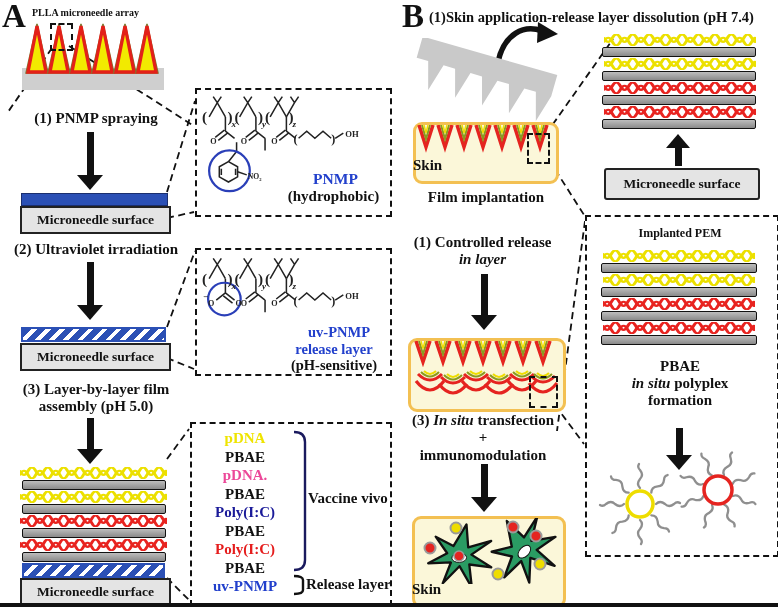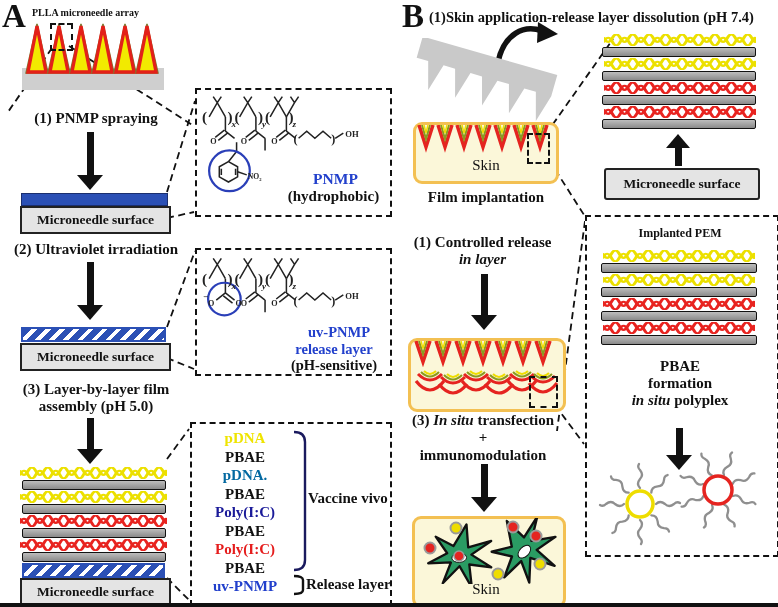--- a/index.html
+++ b/index.html
@@ -19,21 +19,21 @@
   .surface{background:#e4e4e4;border:2.5px solid #222;display:flex;align-items:center;justify-content:center;
            font-weight:bold;font-size:13.5px;}
   .bluelayer{background:#2b50b5;border:1px solid #1b2f6e;}
   .hatch{background:repeating-linear-gradient(135deg,#2b50b5 0 6px,#ffffff 6px 10px);border:2px solid #2b50b5;}
   .bar{background:linear-gradient(#bdbdbd,#8a8a8a);border:1.6px solid #111;border-radius:2px;}
   .helix{display:block;}
   .hxY{color:#ece000;} .hxR{color:#e82420;}
   .dashedbox{border:2.5px dashed #111;background:#fff;}
   .dashedrect{border:2px dashed #111;}
   .skin{background:#fbf7d9;border:3px solid #f3c052;border-radius:9px;}
-  .skinlabel{font-size:15px;font-weight:normal;text-align:center;}
+  .skinlabel{font-size:15px;font-weight:bold;text-align:left;}
   .filmlist div{font-size:15px;font-weight:bold;line-height:18.5px;text-align:center;}
   .chem{stroke:#222;stroke-width:1.5;fill:none;}
   .chemtxt{font-family:"Liberation Serif",serif;font-weight:bold;fill:#222;}
   .bluetxt{color:#2240cc;}
   .bottomline{background:#111;}
 </style>
 </head>
 <body>
 
 <div id="canvas">
@@ -227,21 +227,21 @@
     <text class="chemtxt" x="128" y="50" font-size="12">)</text>
   </svg>
   <div class="abs step ctr bluetxt" style="left:293px;top:324px;width:92px;font-size:14.5px">uv-PNMP</div>
   <div class="abs step ctr bluetxt" style="left:283px;top:341px;width:102px;font-size:14.5px">release layer</div>
   <div class="abs step ctr" style="left:283px;top:357px;width:102px;font-size:14.5px">(pH-sensitive)</div>
 
   <div class="abs dashedbox" style="left:190px;top:422px;width:198px;height:180px"></div>
   <div class="abs filmlist" style="left:190px;top:429px;width:110px">
     <div style="color: rgb(239, 228, 0);">pDNA</div>
     <div style="color: rgb(17, 17, 17);">PBAE</div>
-    <div style="color: #0369a1;">pDNA.</div>
+    <div style="color: #ec4899;">pDNA.</div>
     <div style="color: rgb(17, 17, 17);">PBAE</div>
     <div style="color: rgb(26, 26, 153);">Poly(I:C)</div>
     <div style="color: rgb(17, 17, 17);">PBAE</div>
     <div style="color: rgb(229, 29, 29);">Poly(I:C)</div>
     <div style="color: rgb(17, 17, 17);">PBAE</div>
     <div style="color: rgb(34, 64, 204);">uv-PNMP</div>
   </div>
   <svg class="abs" style="left:292px;top:430px" width="16" height="142" viewBox="0 0 16 142">
     <path d="M2,2 Q13,2 13,12 L13,130 Q13,140 2,140" fill="none" stroke="#1a1a5e" stroke-width="2.4"></path>
   </svg>
@@ -373,22 +373,22 @@
       <use href="#helixwave"></use>
     </svg>
   <div class="abs bar" style="left:601px;top:311px;width:154px;height:8px"></div>
   <svg class="abs helix hxR" style="left:603px;top:322px" width="152" height="12" viewBox="0 -3 148 17.5" preserveAspectRatio="none">
       <use href="#helixwave"></use>
     </svg>
   <div class="abs bar" style="left:601px;top:335px;width:154px;height:8px"></div>
 
   <div class="abs step ctr" style="left:585px;top:358px;width:190px;font-size:15px;line-height:17px">
     <div>PBAE</div>
+    <div><span class="it">in situ</span><span> polyplex</span></div>
     <div>formation</div>
-    <div><span class="it">in situ</span><span> polyplex</span></div>
   </div>
   <div class="abs arrow" style="left:667px;top:428px;width:24px;height:42px">
       <div class="stem"></div>
       <div class="head"></div>
     </div>
 
   <svg class="abs" style="left:590px;top:448px" width="180" height="100" viewBox="0 0 180 100">
     <g transform="translate(50,56)">
       <use href="#squigarm"></use>
         <use href="#squigarm" transform="rotate(45)"></use>

